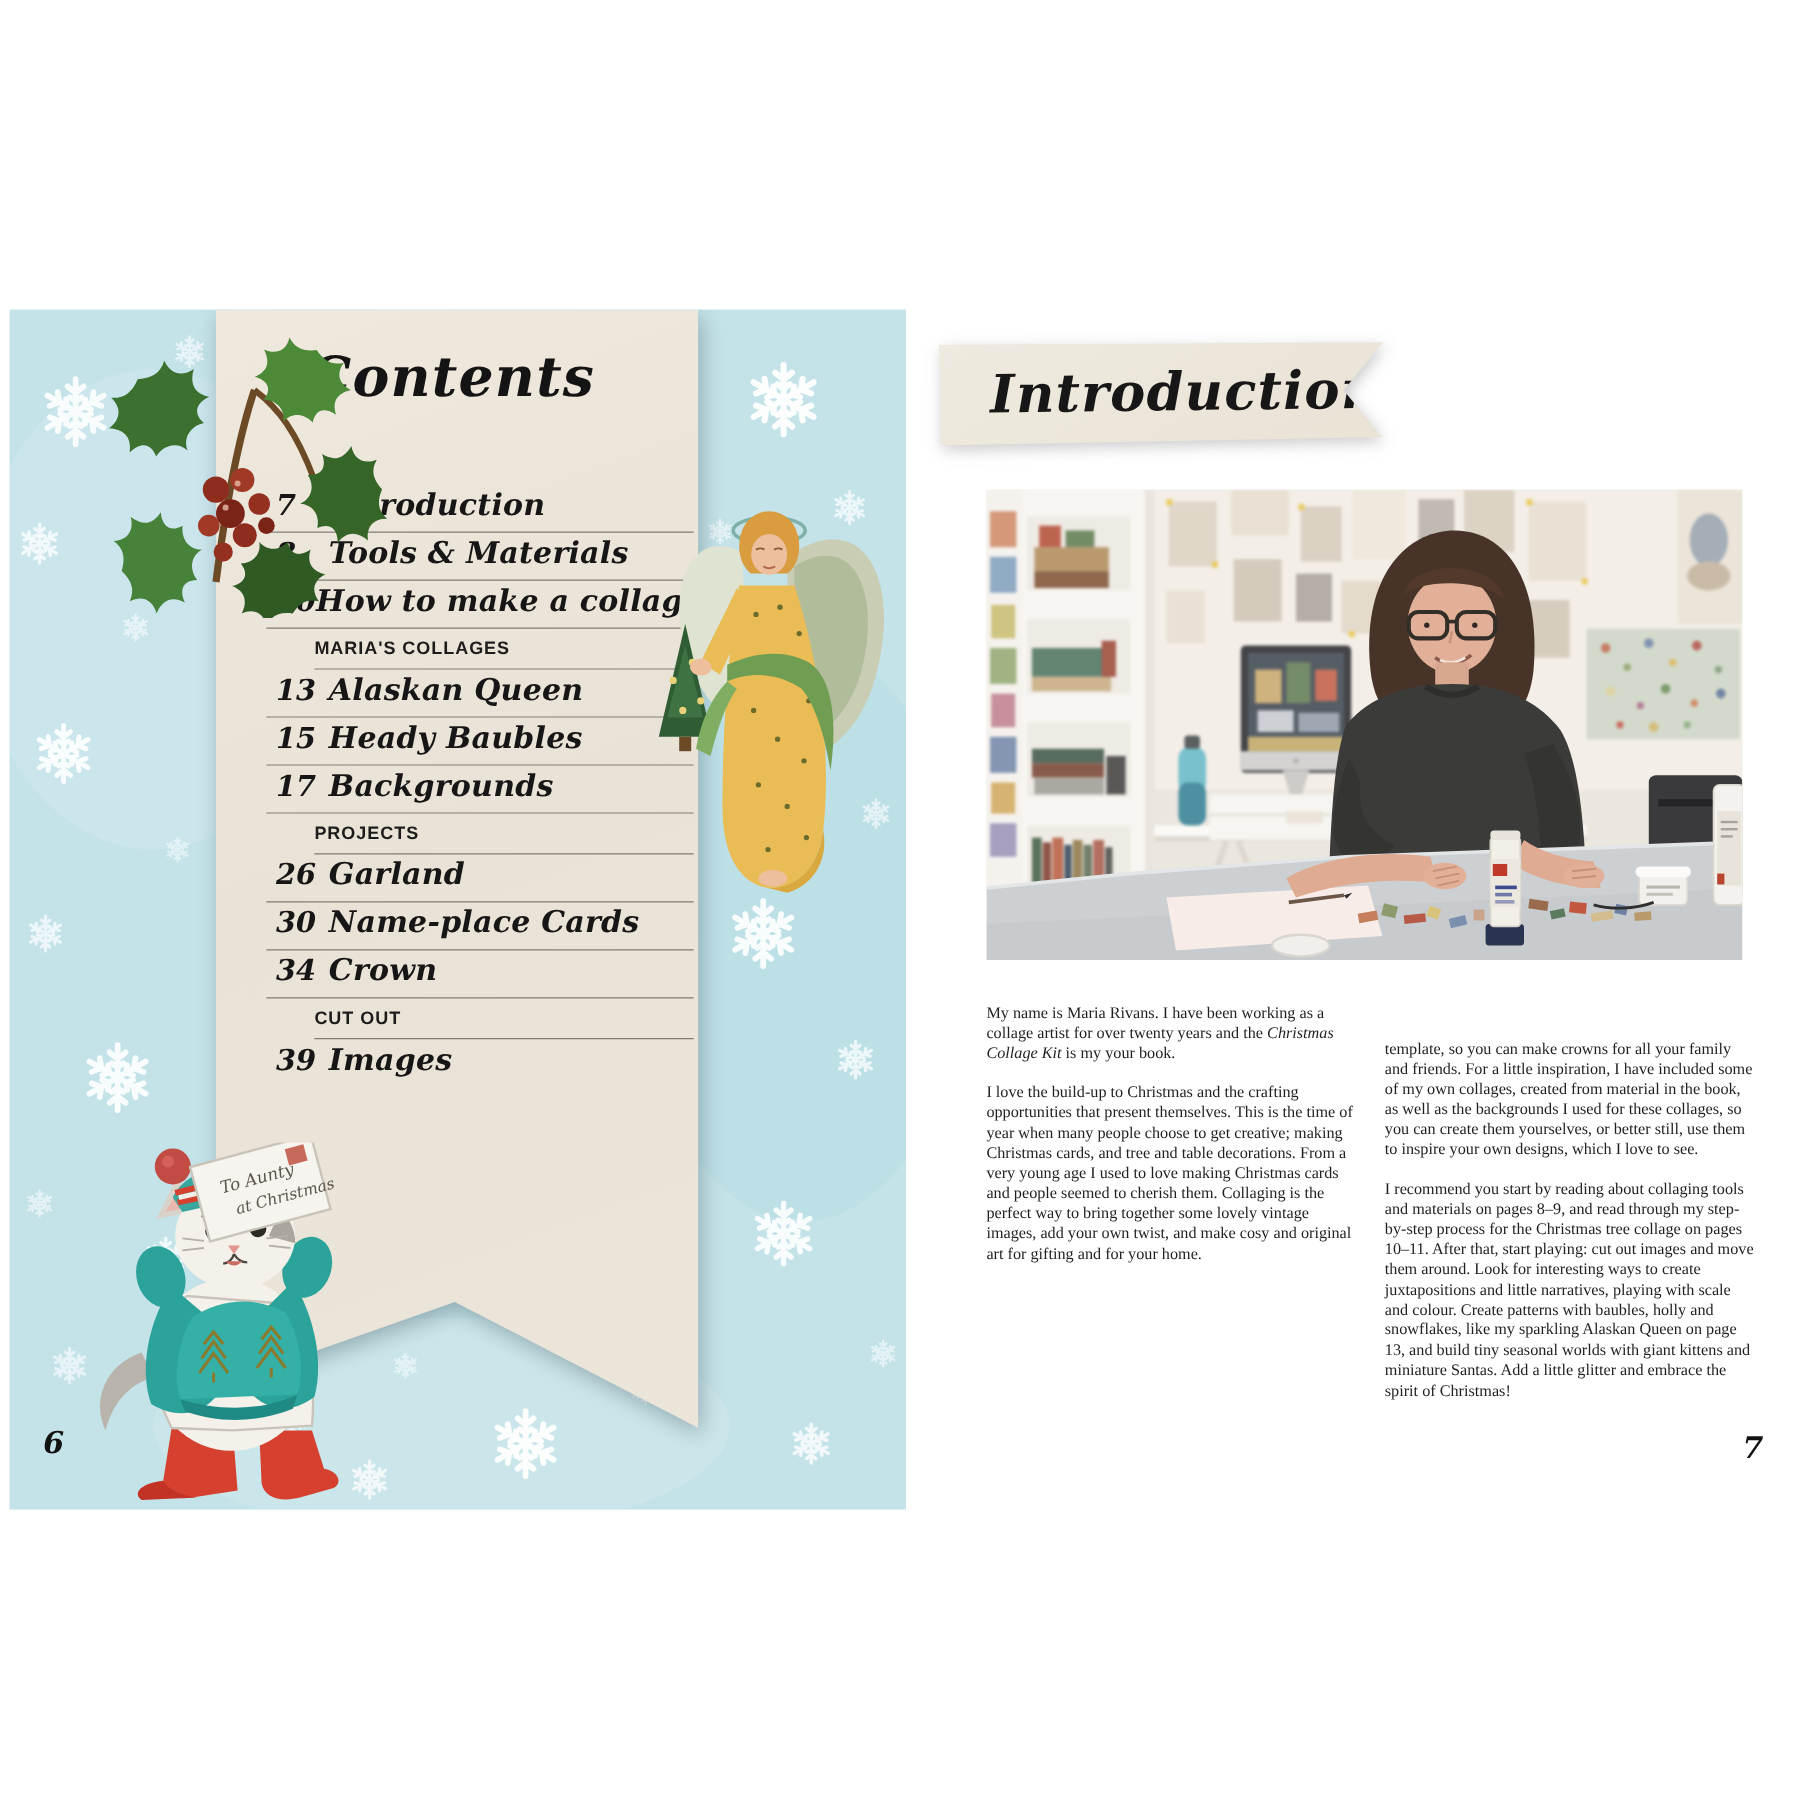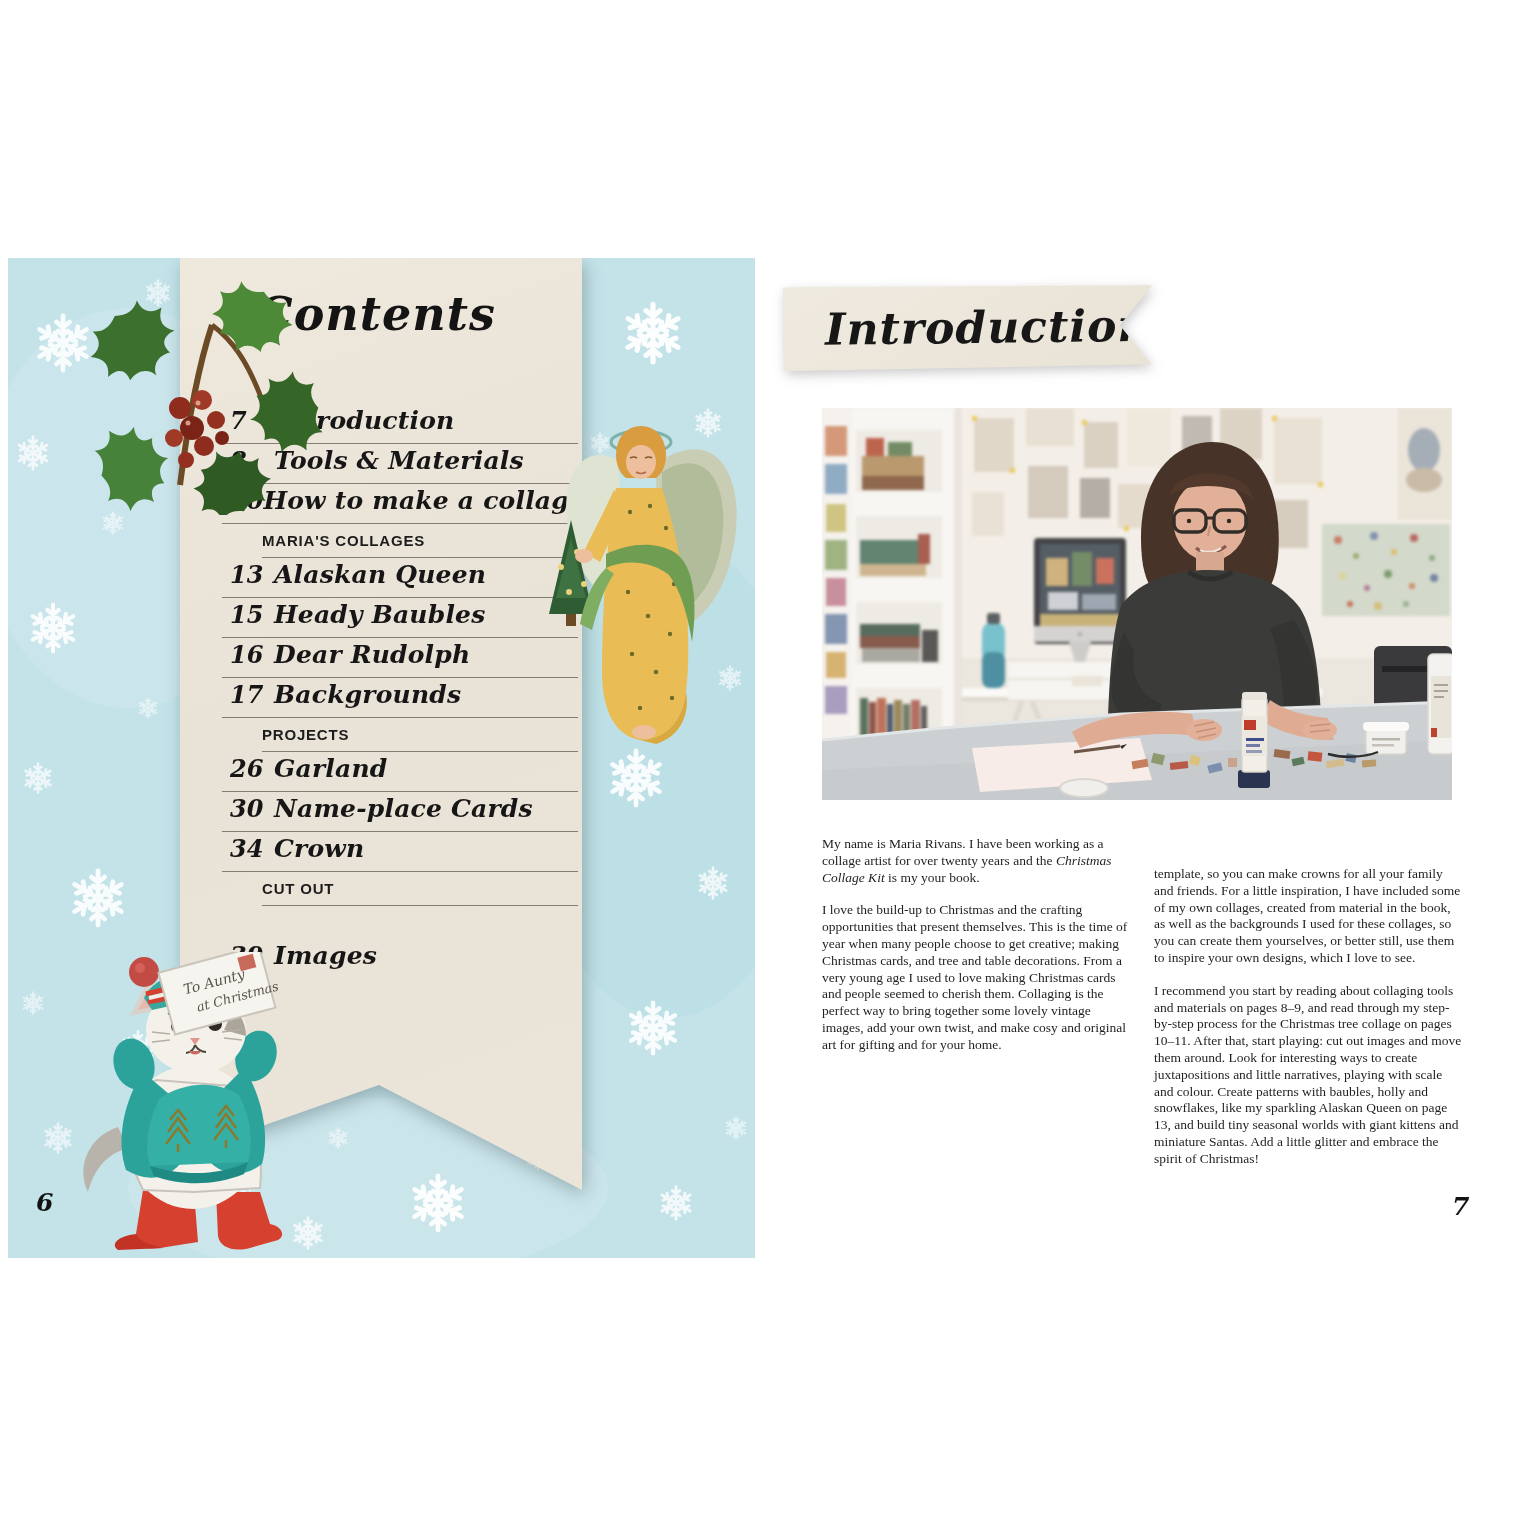--- a/index.html
+++ b/index.html
@@ -16,21 +16,21 @@
           background:linear-gradient(160deg,#efe9de 0%,#e9e2d6 45%,#ece5d9 100%);
           clip-path:polygon(172px 0,574px 0,574px 932px,371px 827px,172px 897px);}
 
   .contents-title{position:absolute;left:188px;top:30px;width:360px;text-align:center;
           font-family:"DejaVu Serif",serif;font-weight:bold;font-style:italic;
           font-size:46px;line-height:1.15;color:#141414;letter-spacing:1px;}
 
   .toc{position:absolute;left:214px;top:146px;width:356px;}
   .trow{display:flex;align-items:flex-end;height:40px;padding-bottom:8px;
         border-bottom:1px solid rgba(45,40,32,.55);box-sizing:border-box;}
-  .trow.last{border-bottom:none;margin-top:32px;}
+  .trow.last{border-bottom:none;}
   .thead{height:34px;display:flex;align-items:flex-end;padding-bottom:8px;box-sizing:border-box;
         border-bottom:1px solid rgba(45,40,32,.55);
         font-family:"Liberation Sans",sans-serif;font-size:15px;font-weight:bold;
         letter-spacing:.8px;color:#1c1c1c;margin-left:40px;}
   .tnum{width:52px;padding-left:8px;box-sizing:border-box;
         font-family:"DejaVu Serif",serif;font-weight:bold;font-style:italic;
         font-size:24px;color:#161616;}
   .tlabel{font-family:"DejaVu Serif",serif;font-weight:bold;font-style:italic;
         font-size:25px;color:#161616;letter-spacing:.2px;white-space:nowrap;}
 
@@ -139,24 +139,20 @@
         <span class="tlabel">How to make a collage</span>
       </div>
       <div class="thead">MARIA'S COLLAGES</div>
       <div class="trow">
         <span class="tnum">13</span>
         <span class="tlabel">Alaskan Queen</span>
       </div>
       <div class="trow">
         <span class="tnum">15</span>
         <span class="tlabel">Heady Baubles</span>
-      </div>
-      <div class="trow">
-        <span class="tnum">16</span>
-        <span class="tlabel">Dear Rudolph</span>
       </div>
       <div class="trow">
         <span class="tnum">17</span>
         <span class="tlabel">Backgrounds</span>
       </div>
       <div class="thead">PROJECTS</div>
       <div class="trow">
         <span class="tnum">26</span>
         <span class="tlabel">Garland</span>
       </div>

